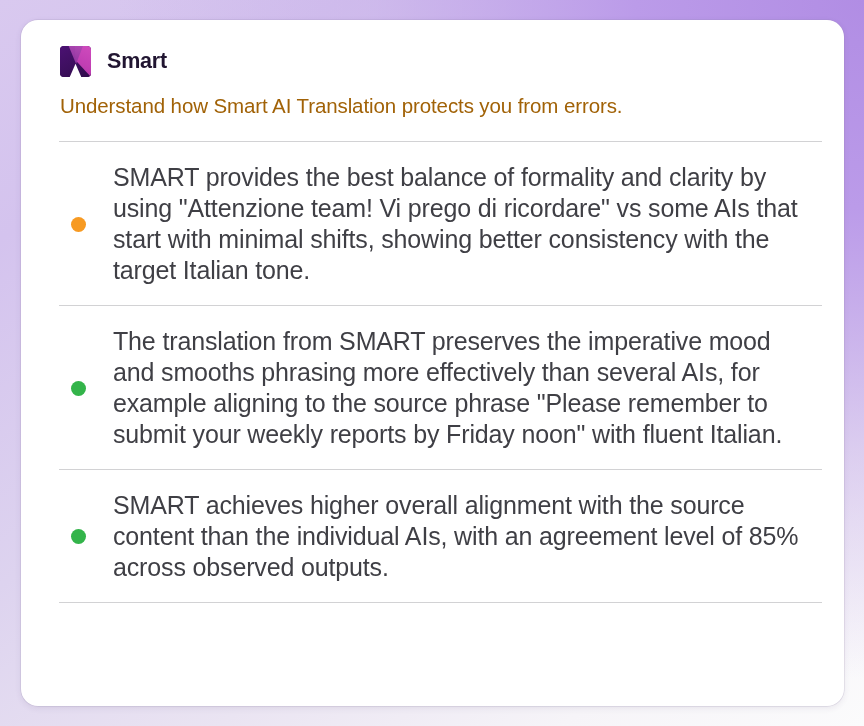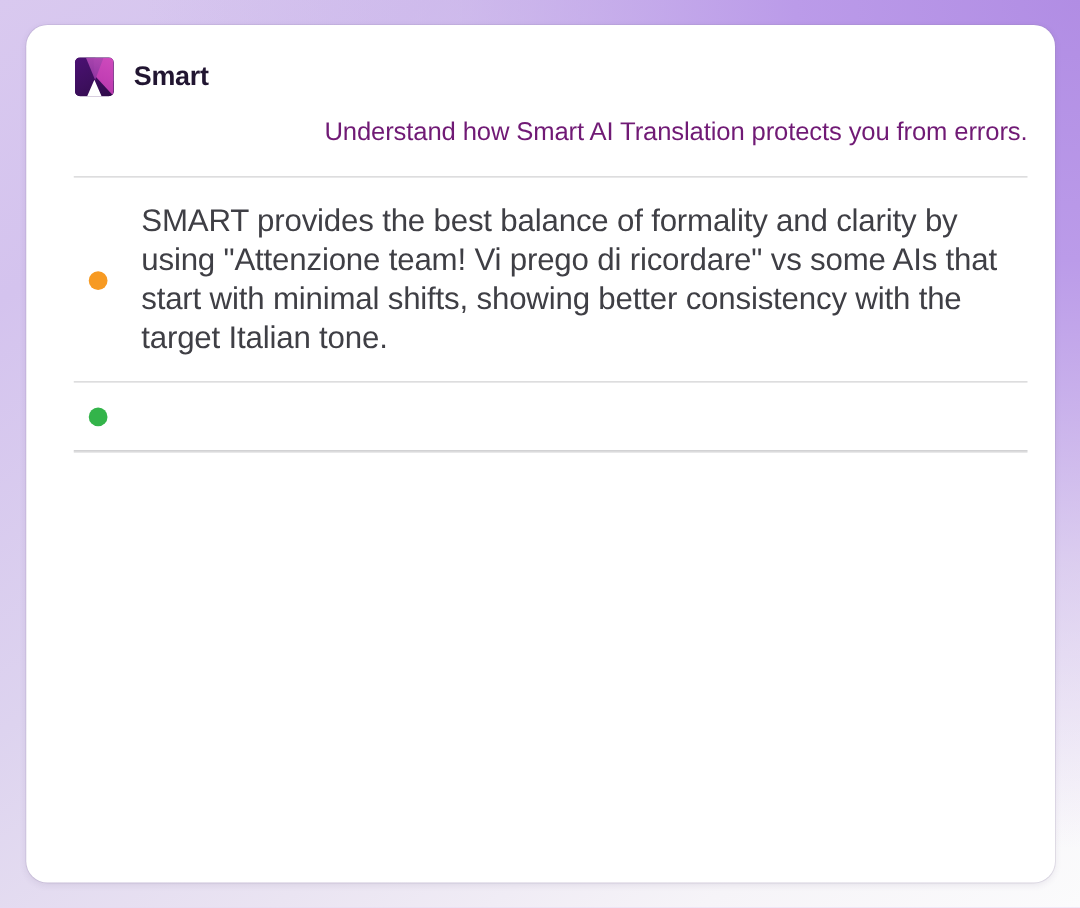--- a/index.html
+++ b/index.html
@@ -95,25 +95,24 @@
     font-weight: bold;
     color: #211531;
     letter-spacing: -0.2px;
     white-space: nowrap;
   }
 
   
   .card-subtitle {
     padding: 10px 0 0 21px;
     font-size: 20.5px;
-    color: #701a75;
+    color: #a16207;
     line-height: 28px;
     letter-spacing: -0.1px;
     white-space: nowrap;
-    text-align: right;
   }
 
   
   .divider {
     height: 1px;
     background: #d2d2d4;
     margin-left: 20px;
     margin-right: 0;
   }
   .divider.top    { margin-top: 21px; }
@@ -176,21 +175,28 @@
       </div>
       <div class="insight-text">SMART provides the best balance of formality and clarity by using "Attenzione team! Vi prego di ricordare" vs some AIs that start with minimal shifts, showing better consistency with the target Italian tone.</div>
     </div>
 
     <div class="divider"></div>
 
     <div class="insight-row">
       <div class="bullet-wrap">
         <span class="bullet-dot" style="background:#33b44a"></span>
       </div>
+      <div class="insight-text">The translation from SMART preserves the imperative mood and smooths phrasing more effectively than several AIs, for example aligning to the source phrase "Please remember to submit your weekly reports by Friday noon" with fluent Italian.</div>
     </div>
 
     <div class="divider"></div>
 
+    <div class="insight-row">
+      <div class="bullet-wrap">
+        <span class="bullet-dot" style="background:#33b44a"></span>
+      </div>
+      <div class="insight-text">SMART achieves higher overall alignment with the source content than the individual AIs, with an agreement level of 85% across observed outputs.</div>
+    </div>
 
     <div class="divider"></div>
 
   </div>
 </div>
 
 </body></html>

